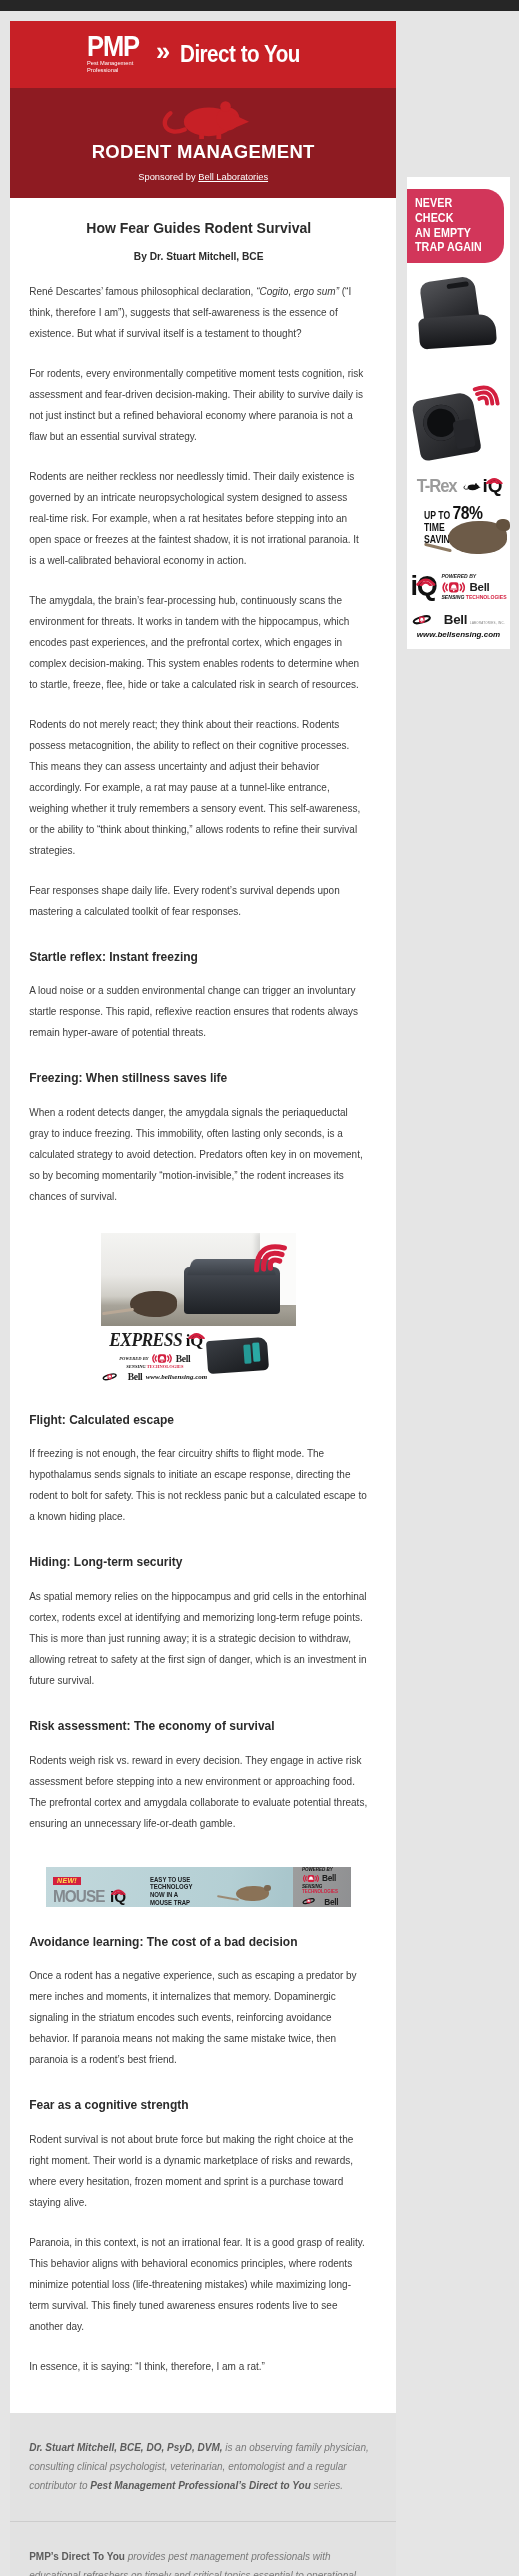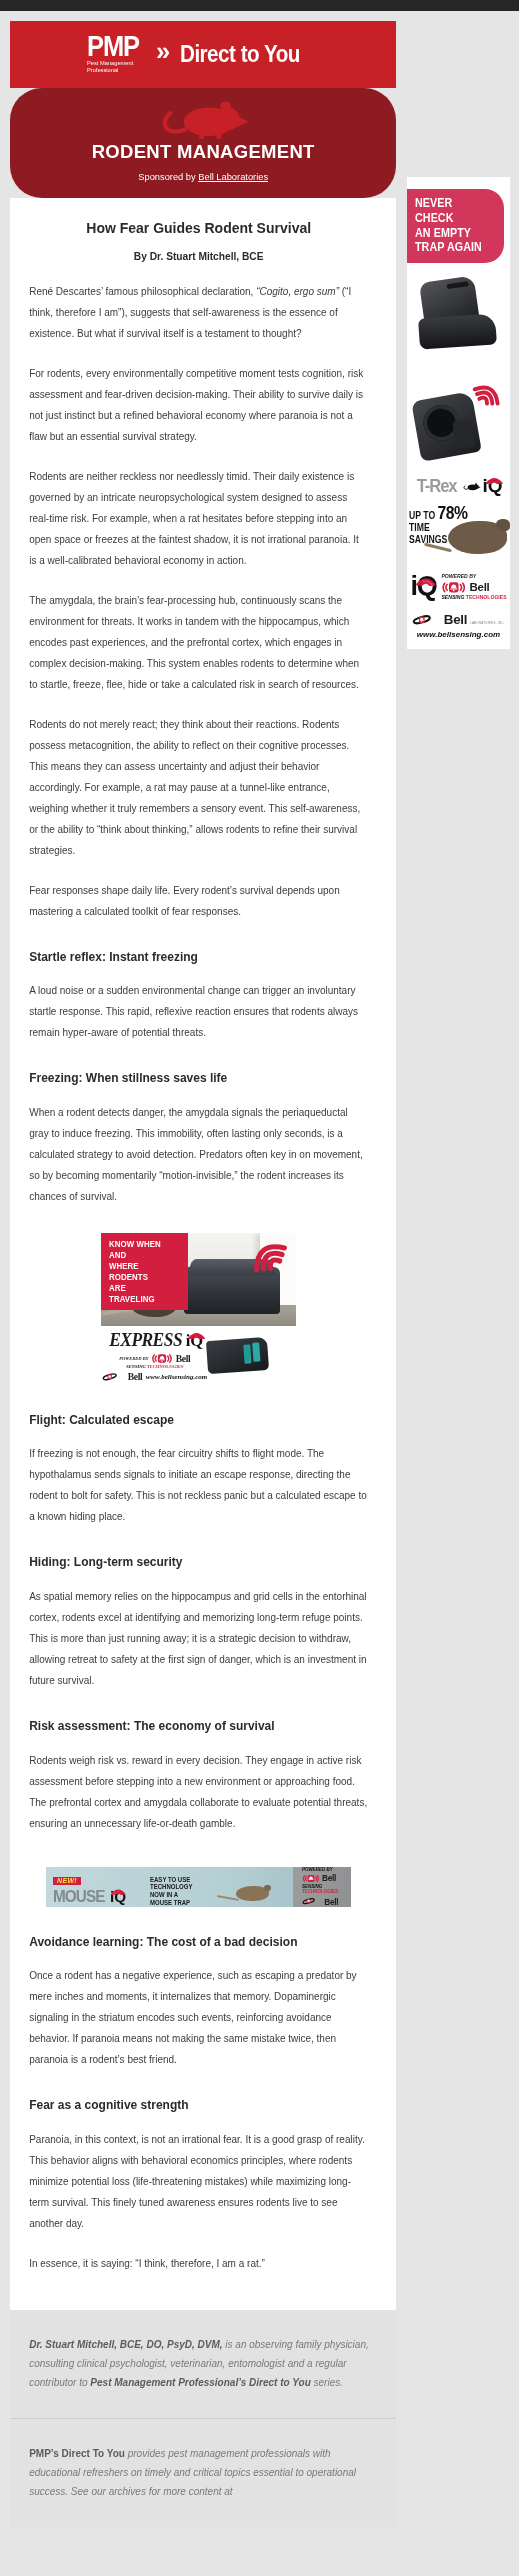--- a/index.html
+++ b/index.html
@@ -12,21 +12,21 @@
 
   
   .hdr { height:67px; background:#c72026; display:flex; align-items:center; justify-content:center; gap:10.2px; }
   .logo-block { color:#fff; }
   .logo-pmp { font-size:29px; font-weight:900; letter-spacing:-1.3px; line-height:25.5px; transform:scaleX(.88); transform-origin:left; }
   .logo-sub { font-size:6px; line-height:7px; font-weight:400; transform:scaleX(.95); transform-origin:left; }
   .hdr-chev { color:#fff; font-size:25.5px; font-weight:700; line-height:25.5px; padding-bottom:3.8px; }
   .hdr-title { color:#fff; font-size:24px; font-weight:700; transform:scaleX(.86); transform-origin:left; letter-spacing:-0.6px; }
 
   
-  .banner { height:110px; background:#8e1b22; text-align:center; padding-top:6.4px;border-radius:32px; }
+  .banner { height:110px; background:#8e1b22; text-align:center; padding-top:6.4px; }
   .banner svg { display:block; margin:0 auto; }
   .banner-title { color:#fff; font-size:18.5px; font-weight:700; letter-spacing:0.3px; margin-top:1.3px; }
   .banner-sub { color:#fff; font-size:9.3px; margin-top:9px; }
   .banner-sub a { color:#fff; text-decoration:underline; cursor:pointer; }
 
   
   .article { background:#ffffff; padding:22px 28px 36px 19px; }
   .article h1 { text-align:center; font-size:14px; font-weight:700; color:#2b2b2b; }
   .byline { text-align:center; font-size:10.2px; font-weight:700; color:#2b2b2b; margin-top:15.3px; }
   .article p { font-size:10px; line-height:21px; color:#3c3c3c; margin-top:19px; }
@@ -103,21 +103,21 @@
   .trap-closed .hood { position:absolute; left:3.8px; top:0; width:55px; height:47px; background:linear-gradient(160deg,#55565a,#2c2d31 70%,#1b1c1f); border-radius:10.2px 12.8px 5.1px 6.4px; transform:rotate(-8deg); }
   .trap-closed .hood:before { content:""; position:absolute; right:6.4px; top:5.1px; width:22px; height:5.1px; background:#17181b; border-radius:2.6px; }
   .trap-closed .base { position:absolute; left:0; top:37px; width:77px; height:31px; background:linear-gradient(180deg,#3a3b3f,#141518); border-radius:6.4px 16.6px 6.4px 7.7px; transform:rotate(-4deg); }
   .sb-photo2 { position:relative; height:96px; }
   .trap-open { position:absolute; left:9px; top:18px; width:61px; height:61px; background:linear-gradient(150deg,#46474b,#1a1b1e); border-radius:9px 14px 6.4px 7.7px; transform:rotate(-10deg); }
   .trap-open:before { content:""; position:absolute; left:7.7px; top:7.7px; width:36px; height:36px; border-radius:50%; background:#0e0f11; box-shadow:inset 0 0 0 3.8px #2d2e32; }
   .trap-open:after { content:""; position:absolute; right:5.1px; bottom:6.4px; width:19px; height:28px; background:#26272b; border-radius:3.8px; }
   .sb-photo2 .arcs-rot { position:absolute; right:3.8px; top:1.3px; transform:rotate(32deg); }
   .sb-trex { display:flex; align-items:center; justify-content:center; gap:1.9px; margin-top:1.3px; }
   .sb-trex .trex-word { font-size:19px; font-weight:900; color:#9b9b9b; letter-spacing:-1.3px; transform:scaleX(.88); }
-  .sb-savings { display:flex; margin-top:10.2px; padding-left:2px; position:relative; height:55px; }
+  .sb-savings { display:flex; margin-top:10.2px; padding-left:17px; position:relative; height:55px; }
   .sb-savings .txt { font-weight:900; color:#111; line-height:12px; font-size:10.2px; transform:scaleX(.85); transform-origin:left; }
   .sb-savings .big { font-size:18.5px; letter-spacing:-0.6px; }
   .sb-rat { position:absolute; right:2.6px; top:14px; width:59px; height:33px; background:#6d5b48; border-radius:55% 45% 48% 52%; }
   .sb-rat:before { content:""; position:absolute; right:-2.6px; top:-2.6px; width:14px; height:12.8px; background:#63523f; border-radius:50% 50% 40% 60%; }
   .sb-rat:after { content:""; position:absolute; left:-24px; bottom:5.1px; width:28px; height:2.6px; background:#8d7a63; border-radius:1.9px; transform:rotate(14deg); }
   .sb-iqrow { display:flex; align-items:center; justify-content:center; gap:5.1px; margin-top:9px; }
   .sb-iqrow .bigiq { font-size:27px; font-weight:900; color:#111; letter-spacing:-1.3px; }
   .sb-iqrow .col { text-align:left; }
   .sb-iqrow .powered-by { font-size:5.1px; }
   .sb-iqrow .bell-word { font-size:11.5px; }
@@ -174,27 +174,20 @@
       <p>A loud noise or a sudden environmental change can trigger an involuntary startle response. This rapid, reflexive reaction ensures that rodents always remain hyper-aware of potential threats.</p>
 
       <h3>Freezing: When stillness saves life</h3>
       <p>When a rodent detects danger, the amygdala signals the periaqueductal gray to induce freezing. This immobility, often lasting only seconds, is a calculated strategy to avoid detection. Predators often key in on movement, so by becoming momentarily “motion-invisible,” the rodent increases its chances of survival.</p>
 
       <div class="exp-ad">
         <div class="exp-photo">
           <div class="exp-wall"></div>
           <div class="exp-station"></div>
           <div class="exp-rat"></div>
-          <div class="exp-badge">
-            <div class="inner">
-              <div>KNOW WHEN AND</div>
-              <div>WHERE RODENTS</div>
-              <div>ARE TRAVELING</div>
-            </div>
-          </div>
           <div class="exp-arcs">
             <svg width="47" height="36" viewBox="0 0 64 48">
                 <g fill="none" stroke="#d31f3f" stroke-width="7" stroke-linecap="round">
                   <path d="M8,32 Q32,2 56,32"></path>
                   <path d="M16,37 Q32,15 48,37"></path>
                   <path d="M24,42 Q32,29 40,42"></path>
                 </g>
               </svg>
           </div>
         </div>
@@ -318,20 +311,21 @@
               </svg>
             <span class="bell-word" style="font-size:8.3px;">Bell</span>
           </div>
         </div>
       </div>
 
       <h3>Avoidance learning: The cost of a bad decision</h3>
       <p>Once a rodent has a negative experience, such as escaping a predator by mere inches and moments, it internalizes that memory. Dopaminergic signaling in the striatum encodes such events, reinforcing avoidance behavior. If paranoia means not making the same mistake twice, then paranoia is a rodent’s best friend.</p>
 
       <h3>Fear as a cognitive strength</h3>
+      <p>Rodent survival is not about brute force but making the right choice at the right moment. Their world is a dynamic marketplace of risks and rewards, where every hesitation, frozen moment and sprint is a purchase toward staying alive.</p>
       <p>Paranoia, in this context, is not an irrational fear. It is a good grasp of reality. This behavior aligns with behavioral economics principles, where rodents minimize potential loss (life-threatening mistakes) while maximizing long-term survival. This finely tuned awareness ensures rodents live to see another day.</p>
       <p>In essence, it is saying: “I think, therefore, I am a rat.”</p>
     </div>
 
     <div class="gray-box">
       <div class="gray-sec">
         <span class="bname">Dr. Stuart Mitchell, BCE, DO, PsyD, DVM,</span><span> is an observing family physician, consulting clinical psychologist, veterinarian, entomologist and a regular contributor to </span><span class="bseries">Pest Management Professional’s Direct to You</span><span> series.</span>
       </div>
       <div class="gray-sec dty">
         <span class="bname upright">PMP’s Direct To You</span><span> provides pest management professionals with educational refreshers on timely and critical topics essential to operational success. See our archives for more content at </span>

